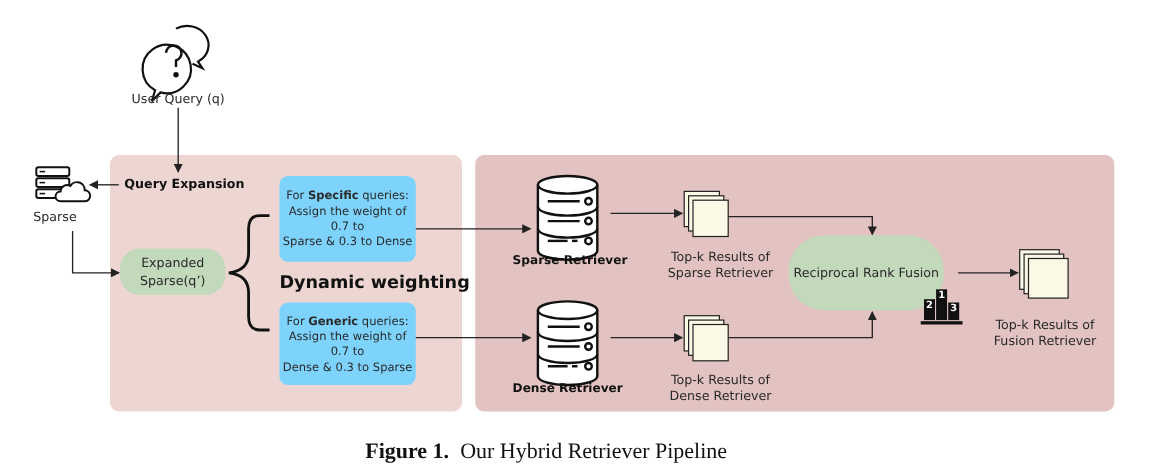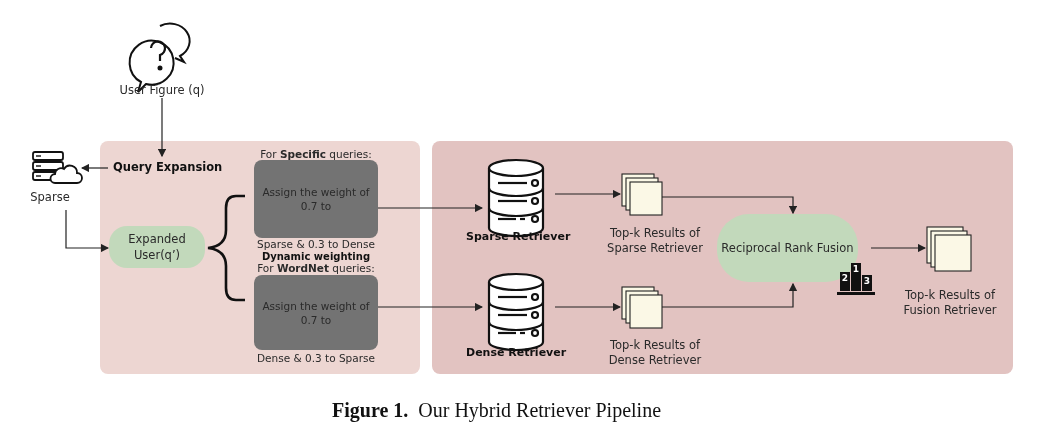--- a/index.html
+++ b/index.html
@@ -4,21 +4,21 @@
 <style>
   html, body { margin:0; padding:0; background:#ffffff; }
   body { width:1058px; height:432px; position:relative; overflow:hidden;
          font-family:"DejaVu Sans", sans-serif; color:#222; }
   .abs { position:absolute; }
   .panel-left { left:100px; top:141px; width:320px; height:233px; background:#EDD6D2; border-radius:8px; }
   .panel-right { left:432px; top:141px; width:581px; height:233px; background:#E2C3C1; border-radius:8px; }
   .lbl { font-size:11.5px; color:#2a2a2a; text-align:center; line-height:15px; white-space:nowrap; }
   .bold { font-weight:bold; color:#111; }
   .green { background:#C2D9BB; }
-  .cream { background:#737373;gap:24px; }
+  .cream { background:#7dd3fc; }
   .wbox { border-radius:8px; font-size:10.5px; line-height:14px; text-align:center; color:#2a2a2a;
           display:flex; flex-direction:column; justify-content:center; }
   .caption { font-family:"Liberation Serif", serif; font-size:20px; color:#111; white-space:nowrap; }
   svg.overlay { position:absolute; left:0; top:0; }
 </style>
 </head>
 <body>
 
 <div class="abs panel-left"></div>
 <div class="abs panel-right"></div>
@@ -106,39 +106,39 @@
 
   <line x1="871" y1="248" x2="925" y2="248" stroke="#222" stroke-width="1.2" marker-end="url(#arr)"></line>
 
   <g fill="#FBF8E6" stroke="#222" stroke-width="1.1">
     <rect x="927" y="227" width="36" height="36"></rect>
     <rect x="931" y="231" width="36" height="36"></rect>
     <rect x="935" y="235" width="36" height="36"></rect>
   </g>
 </svg>
 
-<div class="abs lbl" style="left:110px; top:83px; width:104px;">User Figure (q)</div>
+<div class="abs lbl" style="left:110px; top:83px; width:104px;">User Query (q)</div>
 <div class="abs lbl" style="left:18px; top:190px; width:64px;">Sparse</div>
 <div class="abs lbl bold" style="left:113px; top:160px; width:100px; text-align:left;">Query Expansion</div>
 
 <div class="abs wbox green" style="left:109px; top:226px; width:96px; height:42px; border-radius:18px; font-size:11.5px; line-height:16px;text-align:center;">
   <span>Expanded</span>
-  <span>User(q’)</span>
+  <span>Sparse(q’)</span>
 </div>
 
 <div class="abs wbox cream" style="left:254px; top:160px; width:124px; height:78px;">
   <span><span>For </span><b>Specific</b><span> queries:</span></span>
   <span>Assign the weight of 0.7 to</span>
   <span>Sparse &amp; 0.3 to Dense</span>
 </div>
 
-<div class="abs lbl bold" style="left:254px; top:249px; width:124px; font-size:10px;">Dynamic weighting</div>
+<div class="abs lbl bold" style="left:254px; top:249px; width:124px; font-size:16px;">Dynamic weighting</div>
 
 <div class="abs wbox cream" style="left:254px; top:275px; width:124px; height:75px;">
-  <span><span>For </span><b>WordNet</b><span> queries:</span></span>
+  <span><span>For </span><b>Generic</b><span> queries:</span></span>
   <span>Assign the weight of 0.7 to</span>
   <span>Dense &amp; 0.3 to Sparse</span>
 </div>
 
 <div class="abs lbl bold" style="left:466px; top:229px; width:100px; font-size:11px;">Sparse Retriever</div>
 <div class="abs lbl bold" style="left:466px; top:345px; width:100px; font-size:11px;">Dense Retriever</div>
 
 <div class="abs lbl" style="left:595px; top:226px; width:120px;">
   <div>Top-k Results of</div>
   <div>Sparse Retriever</div>

